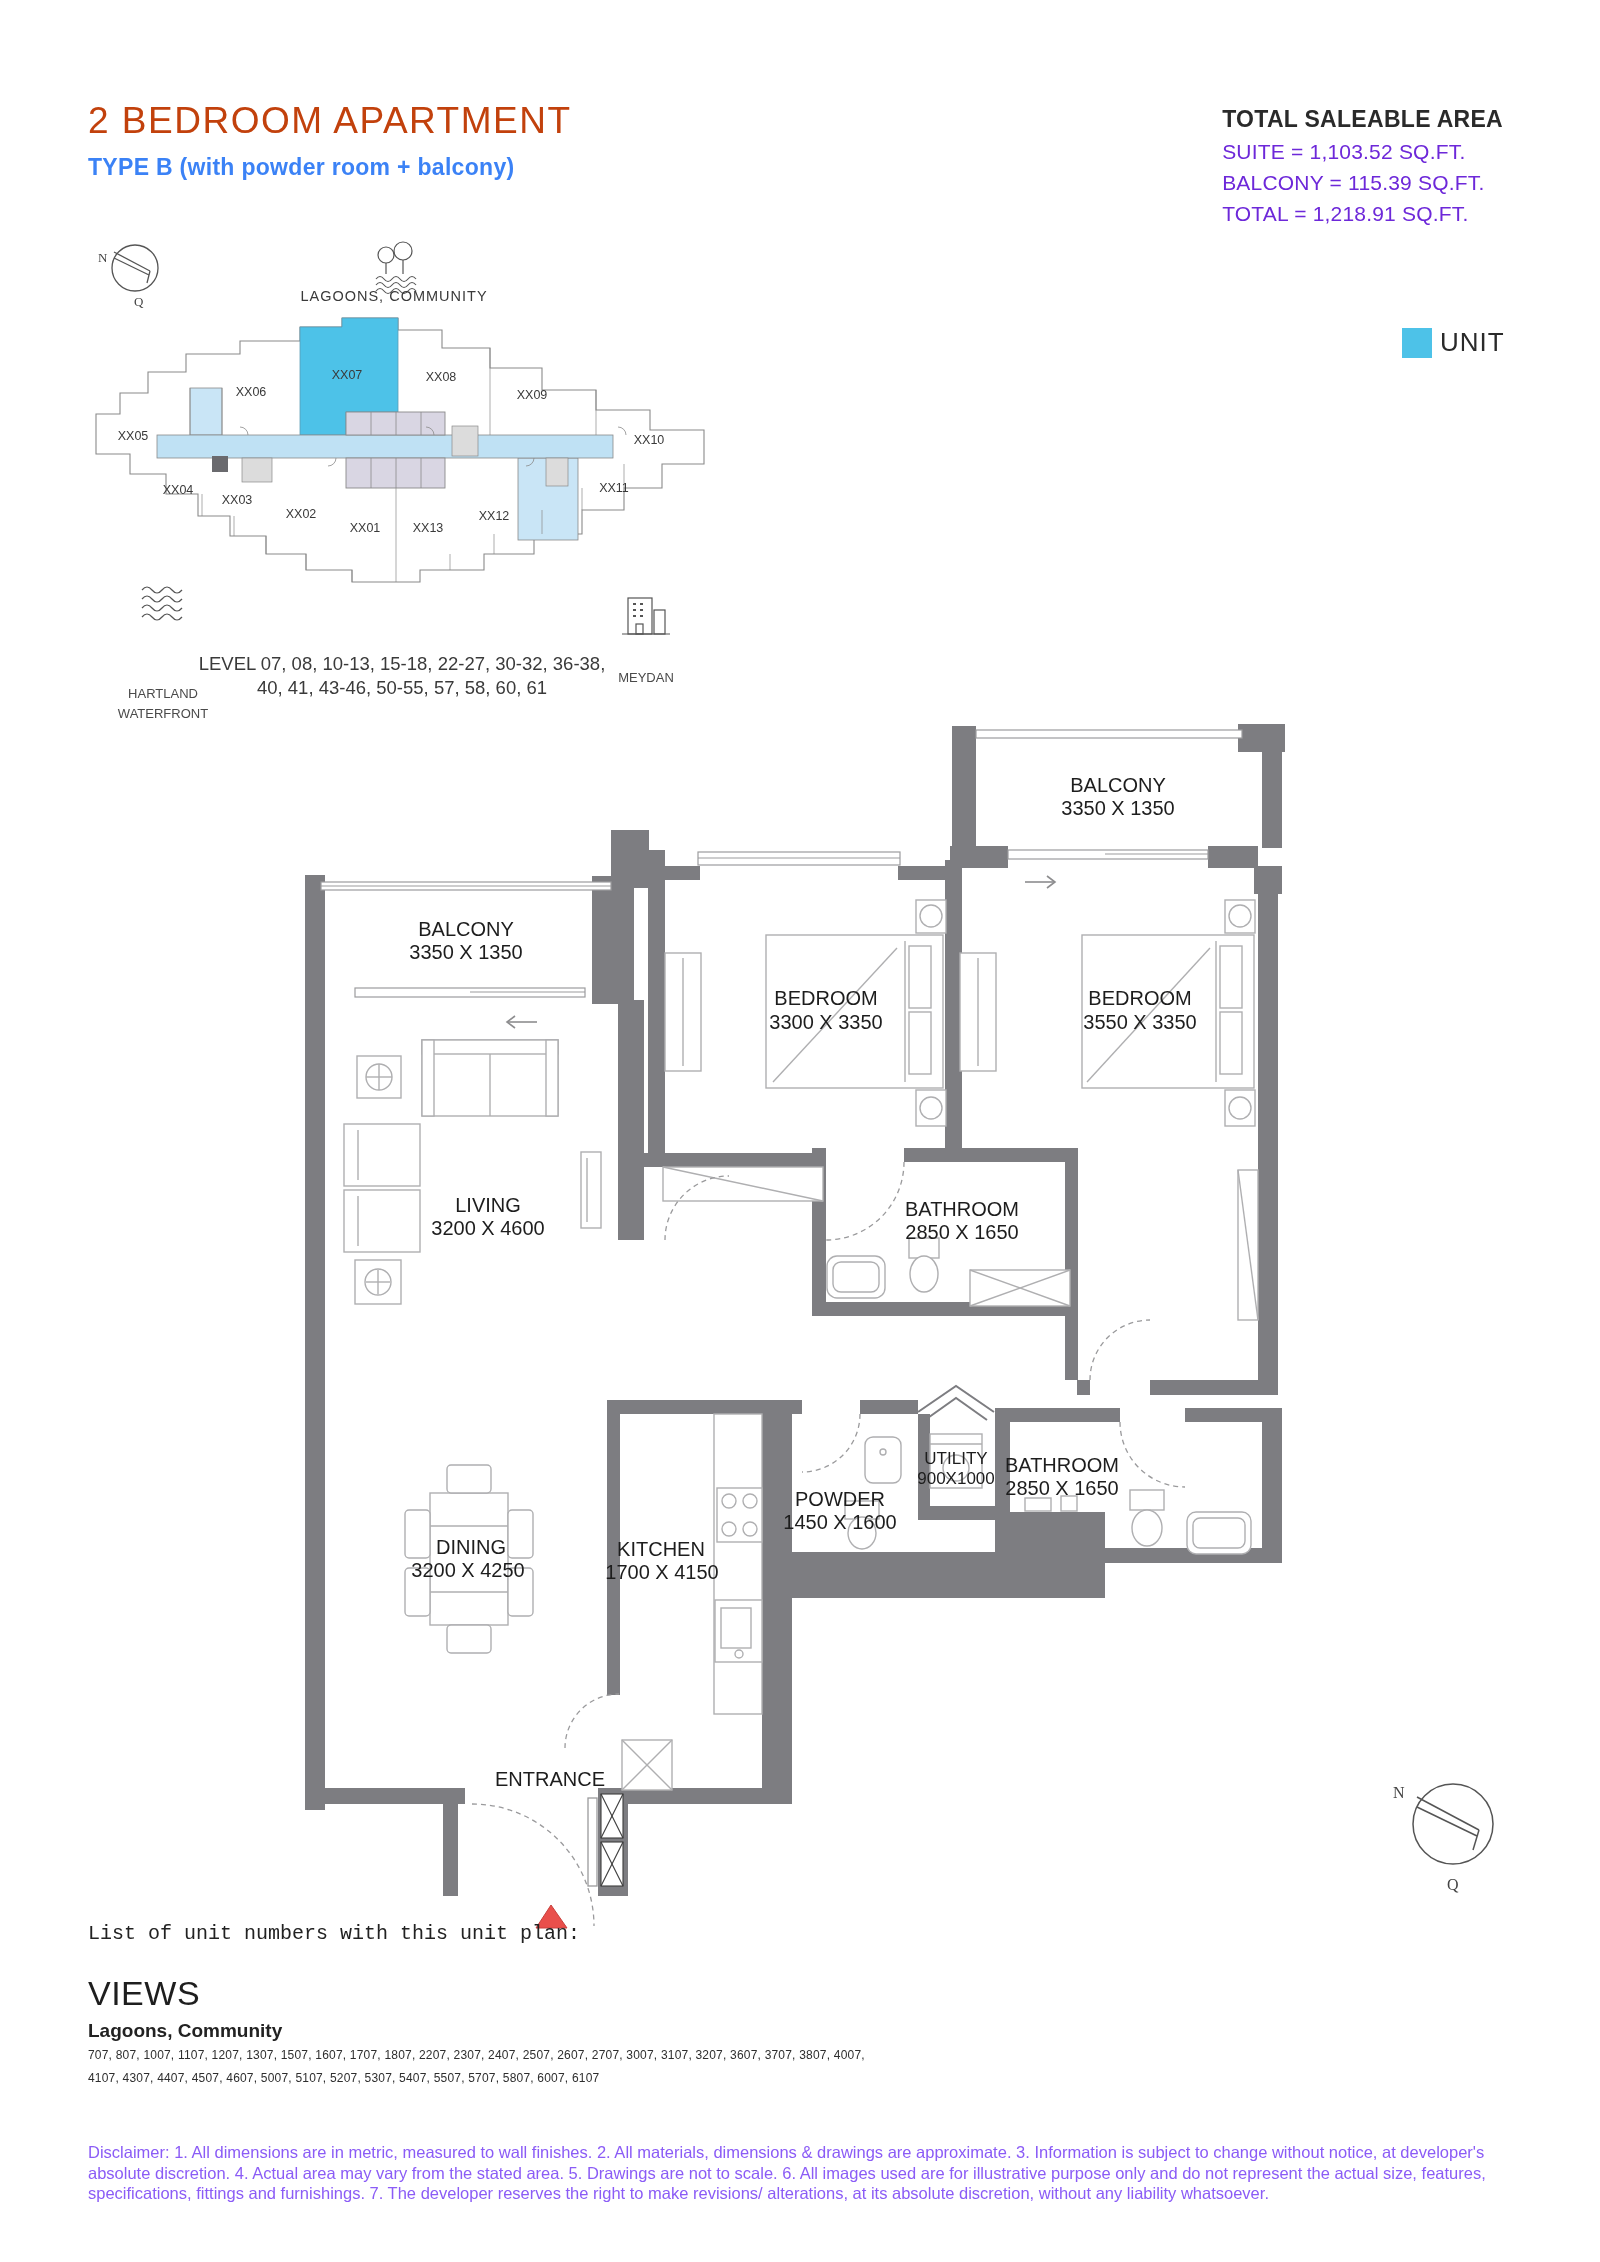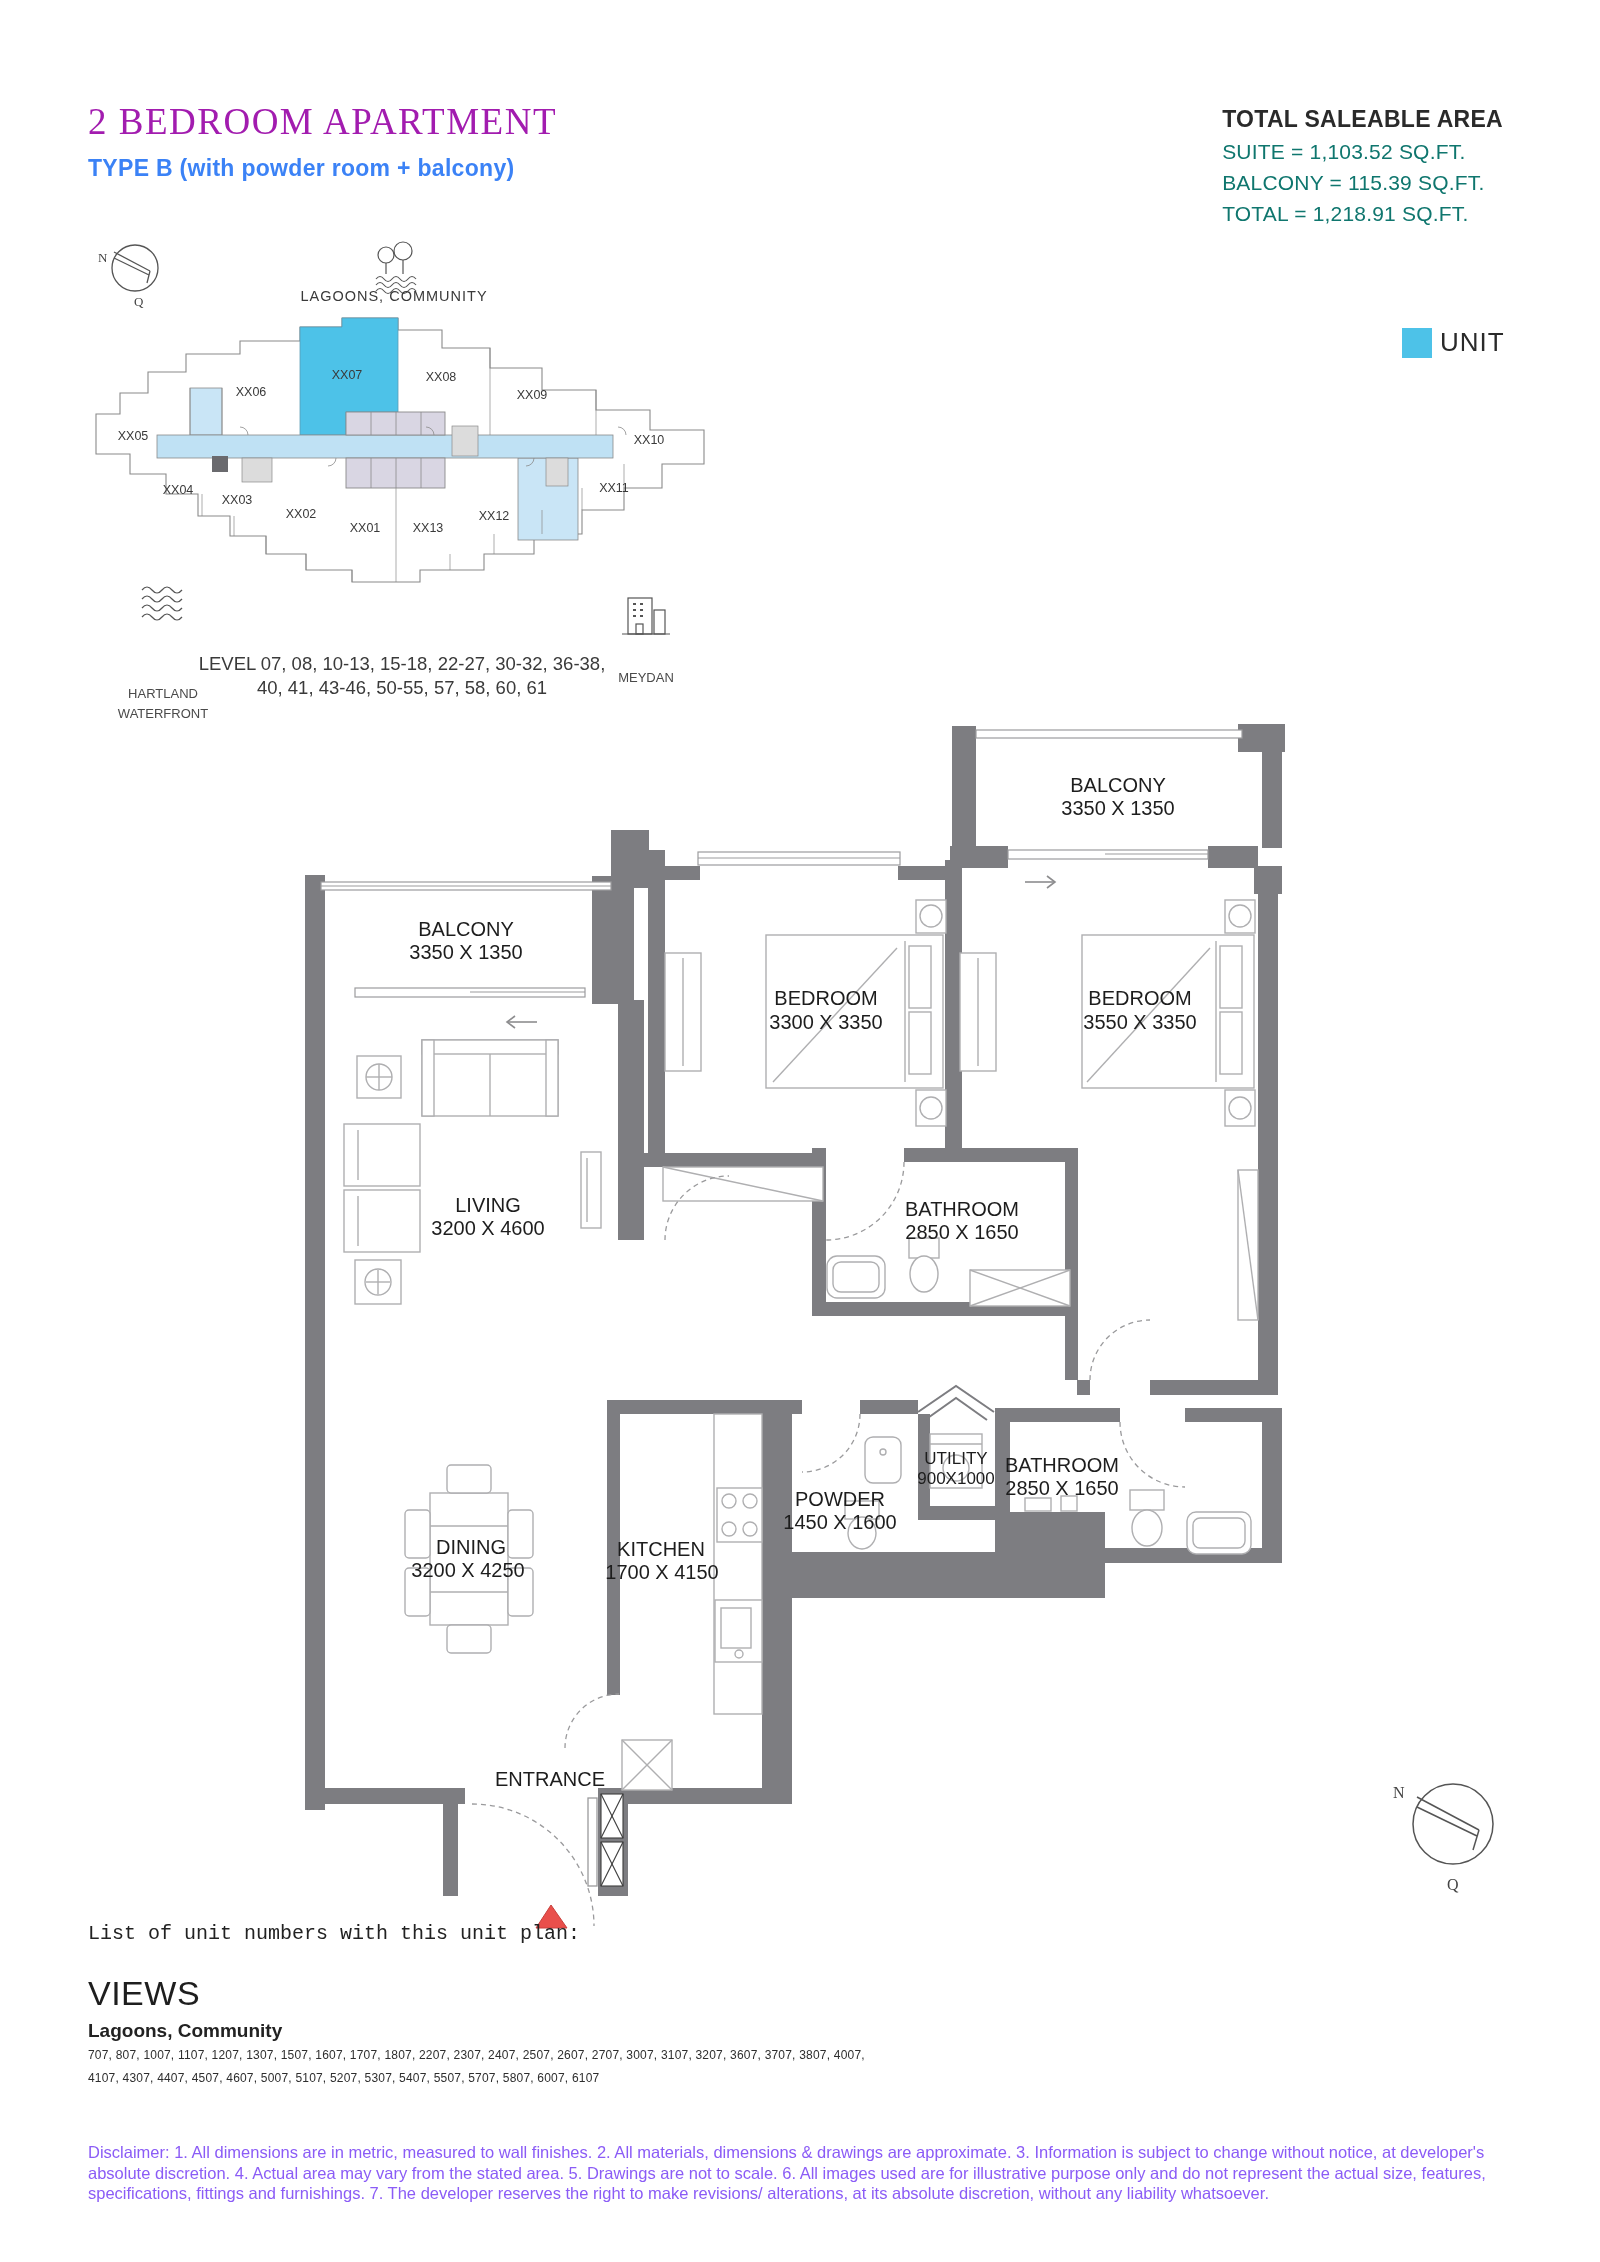--- a/index.html
+++ b/index.html
@@ -1,25 +1,25 @@
 <!DOCTYPE html>
 <html><head>
 <meta charset="utf-8">
 <style>
   * { margin:0; padding:0; box-sizing:border-box; }
   body { background:#e8e8e8; font-family:"Liberation Sans", sans-serif; }
   .page { position:relative; width:1600px; height:2262px; background:#ffffff; overflow:hidden; color:#1d1d1f; }
   .abs { position:absolute; }
 
-  .title { font-family:Liberation Serif, serif; font-size:37px; letter-spacing:1.5px; color:#a21caf; }
+  .title { font-family:Liberation Sans, sans-serif; font-size:37px; letter-spacing:1.5px; color:#c2410c; }
   .subtitle { font-size:23px; font-weight:bold; color:#3b82f6; margin-top:12px; letter-spacing:0.3px; }
 
   .areas { text-align:left; }
   .areas .head { font-size:23px; font-weight:bold; color:#2a2a2a; letter-spacing:0.3px; }
-  .areas .line { font-size:21px; color:#0f766e; margin-top:7px; letter-spacing:0.2px; }
+  .areas .line { font-size:21px; color:#6d28d9; margin-top:7px; letter-spacing:0.2px; }
 
   .legend { display:flex; align-items:center; gap:8px; }
   .legend .swatch { width:30px; height:30px; }
   .legend .lab { font-size:26px; color:#2a2a2a; letter-spacing:1px; }
 
   .intro { font-size:20px; color:#222; }
   .views-h { font-size:34px; color:#1e1e1e; letter-spacing:0.5px; }
   .views-v { font-size:19px; font-weight:bold; color:#222; }
   .nums { font-size:12px; color:#2e2e2e; letter-spacing:0.2px; }
   .disc { font-size:16.5px; line-height:20.5px; color:#8b5cf6; width:1430px; }

